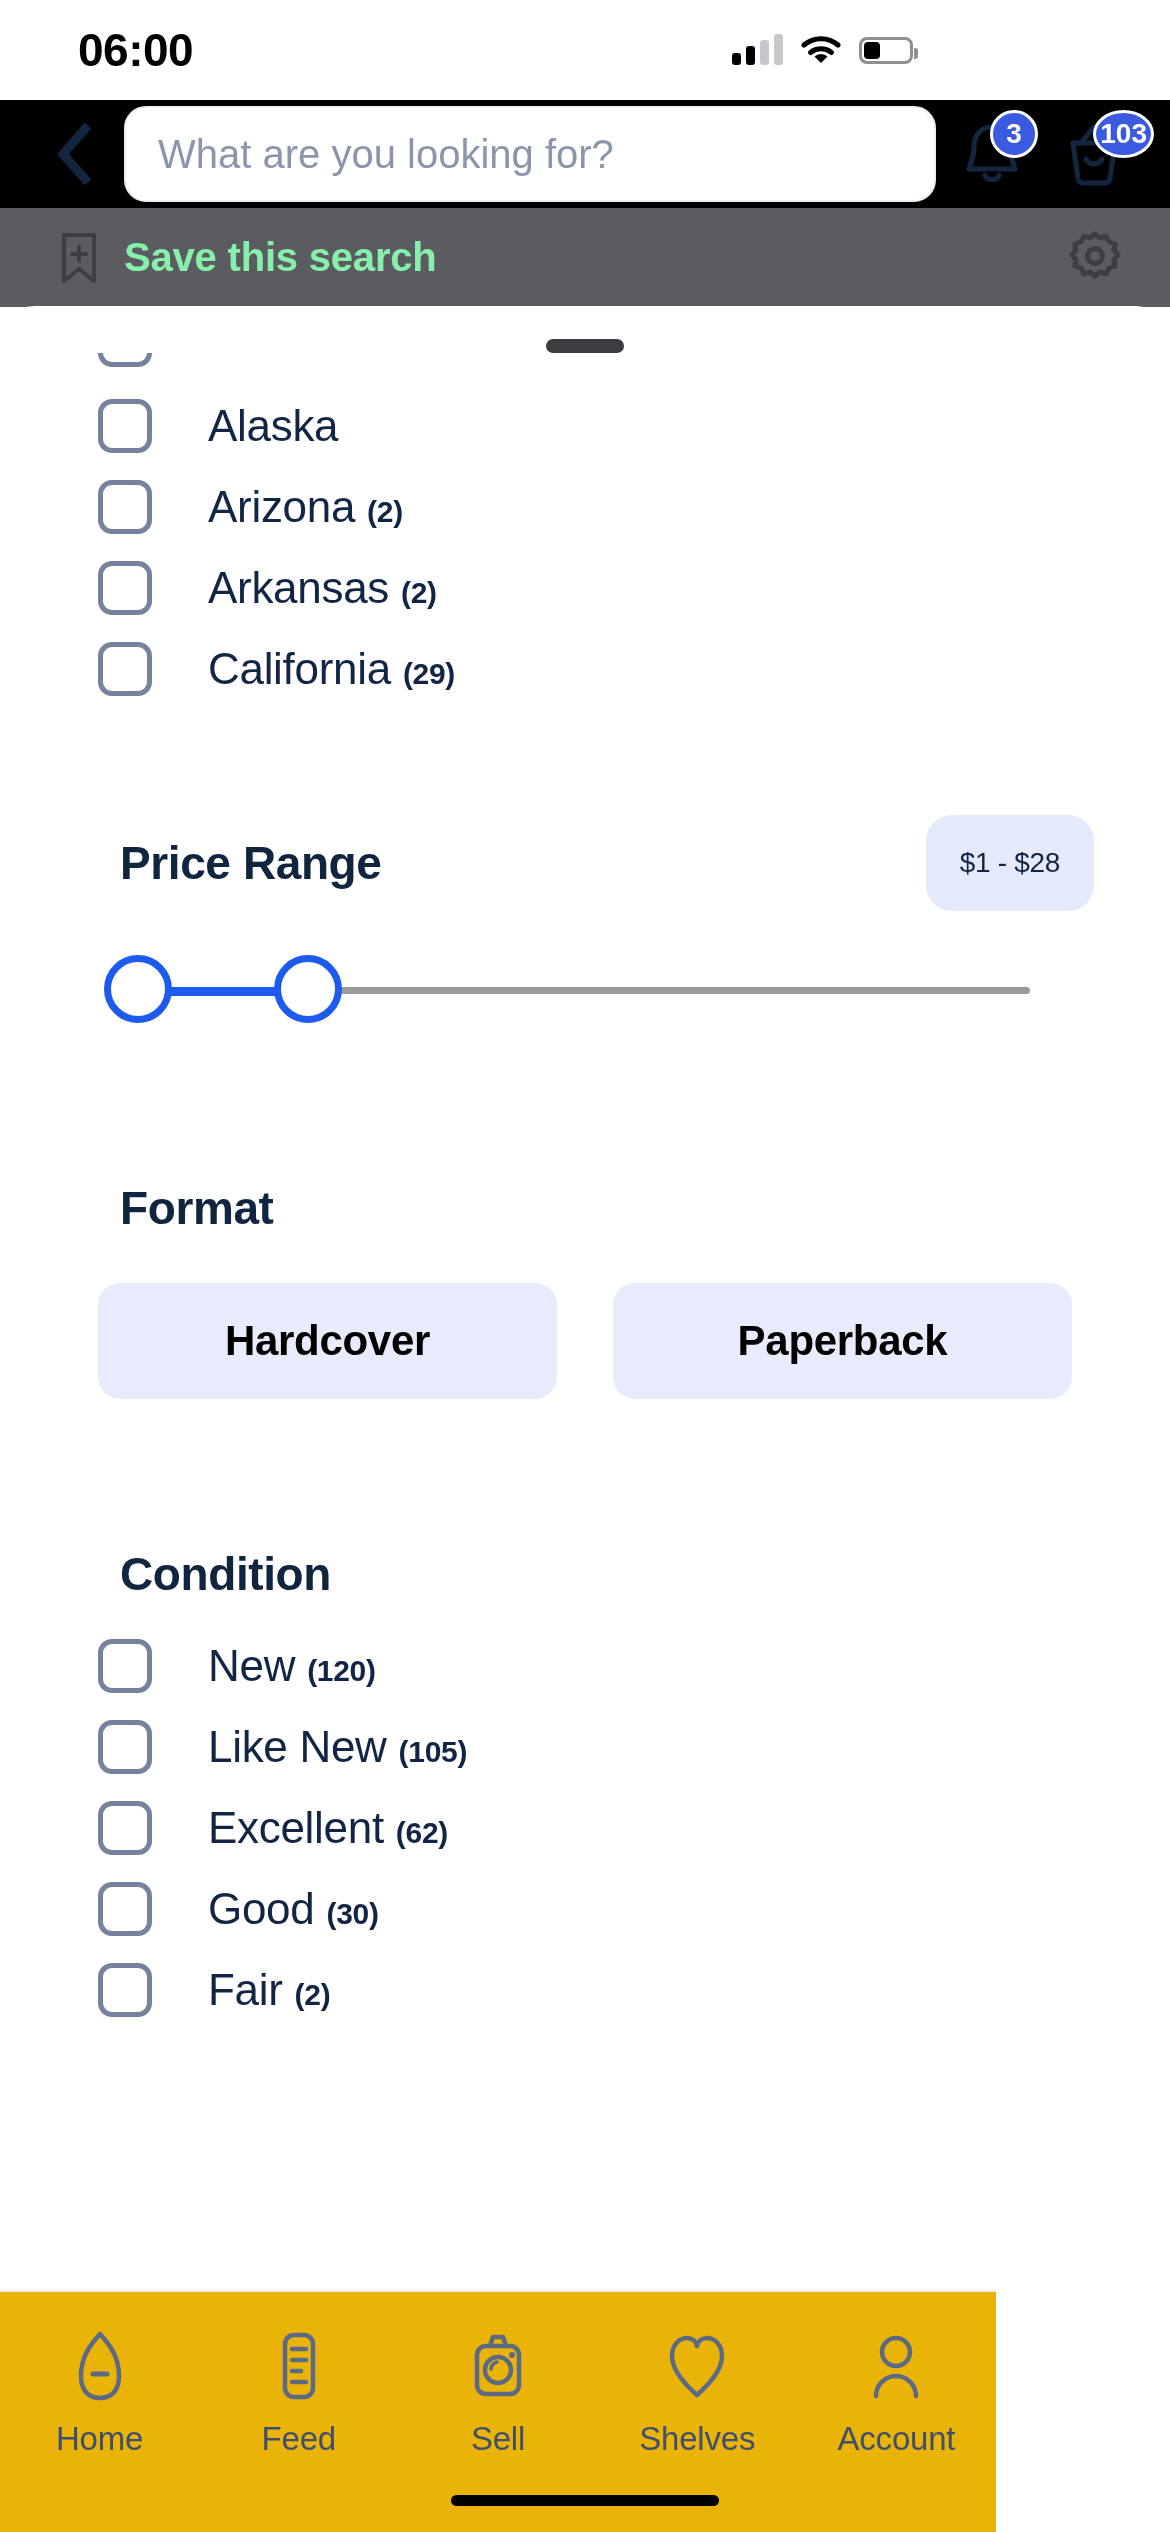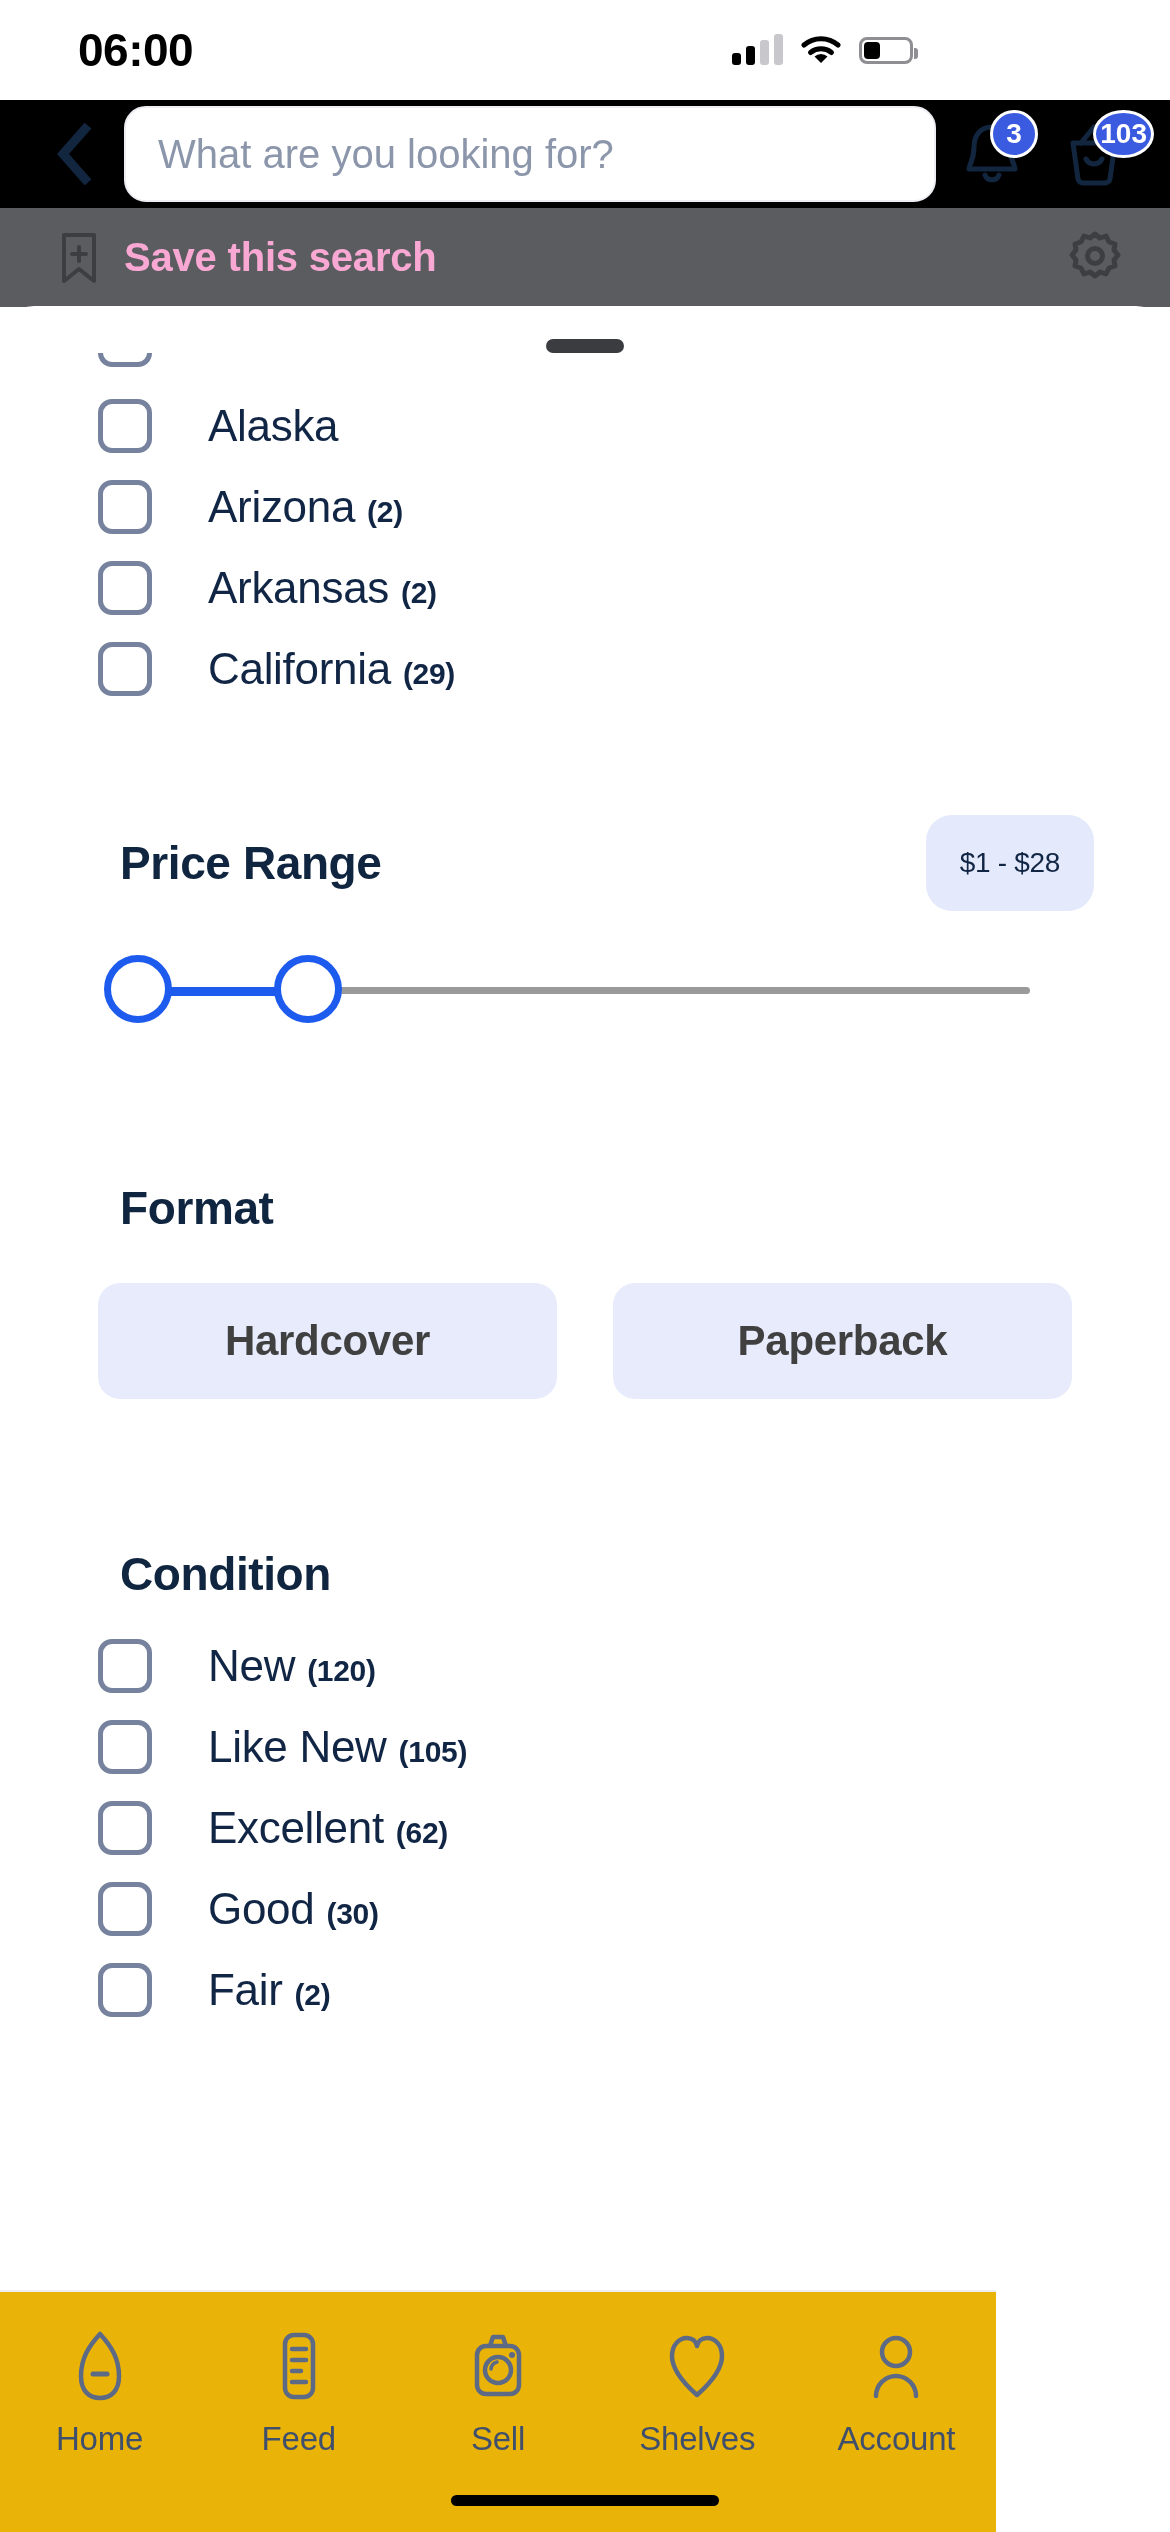--- a/index.html
+++ b/index.html
@@ -52,21 +52,21 @@
   .badge.wide { right: -14px; }
 
   
   .savebar {
     position: absolute; top: 208px; left: 0; width: 1170px; height: 99px;
     background: #5b5c60;
     display:flex; align-items:center; justify-content: space-between;
     padding: 0 46px 0 56px;
   }
   .savebar-left { display:flex; align-items:center; gap: 22px; }
-  .savebar-label { font-size: 40px; font-weight: 700; color: #f9a8d4; letter-spacing:-0.2px; }
+  .savebar-label { font-size: 40px; font-weight: 700; color: #86efac; letter-spacing:-0.2px; }
 
   
   .sheet {
     position: absolute; top: 306px; left: 0; width: 1170px; height: 2226px;
     background: #fff; border-radius: 34px 34px 0 0; overflow: hidden;
   }
   .grabber { width: 78px; height: 14px; border-radius: 7px; background:#3b3c40; margin: 33px auto 0; }
 
   .sheet-body { padding: 0 0 0 0; }
 
@@ -96,21 +96,21 @@
     border: 7px solid #1d5bef; background:#fff;
   }
   .knob.k1 { left: 6px; }
   .knob.k2 { left: 176px; }
 
   .fmt-title { padding: 0 0 0 98px; margin-top: 156px; }
   .fmt-row { display:flex; gap: 56px; padding: 0 98px; margin-top: 48px; }
   .fmt-chip {
     flex: 1; height: 116px; border-radius: 22px; background:#e7ebfc;
     display:flex; align-items:center; justify-content:center;
-    font-size: 42px; font-weight: 700; color:#404040; letter-spacing:-0.3px;
+    font-size: 42px; font-weight: 700; color:#000000; letter-spacing:-0.3px;
   }
 
   .cond-title { padding-left: 98px; margin-top: 148px; }
   .cond-list { margin-top: 24px; }
 
   
   .tabbar {
     position: absolute; bottom: 0; left: 0; width: 996px; height: 242px;
     background:#eab308; border-top: 2px solid #eceef2;
     display:flex; align-items: flex-start; padding-top: 36px;

